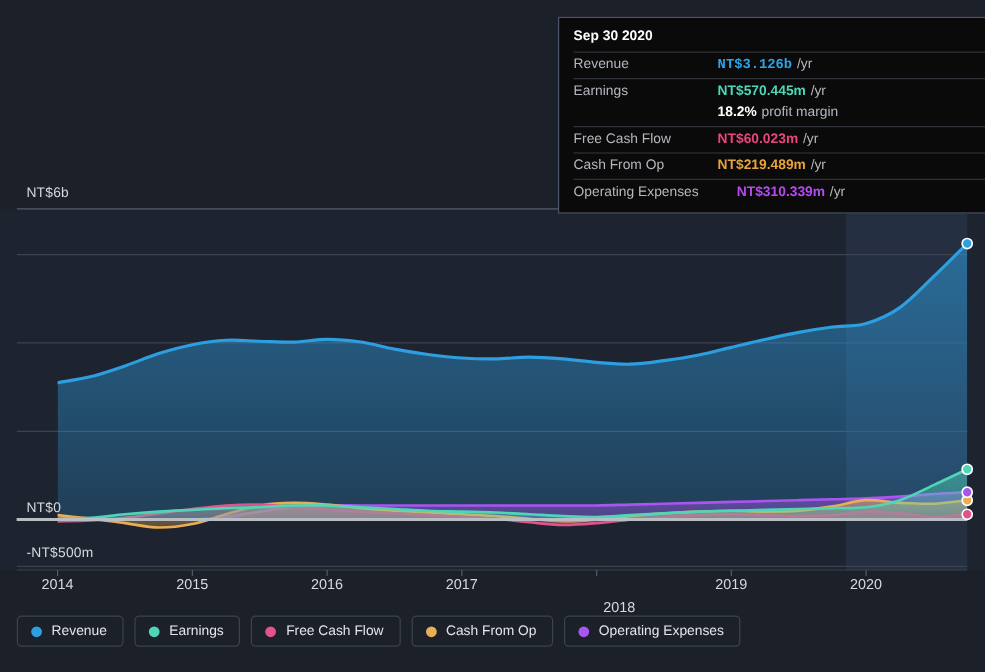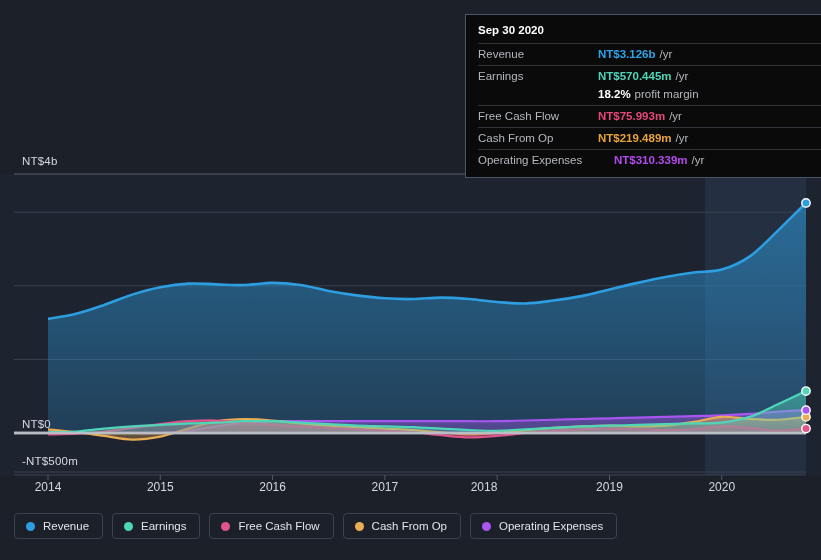--- a/index.html
+++ b/index.html
@@ -149,55 +149,55 @@
         </g>
         <line x1="14" y1="433" x2="806" y2="433" stroke="#b9bdc4" stroke-width="2.5"></line>
         <circle cx="806" cy="202.92640000000003" r="4.2" fill="#2d9ee0" stroke="#ffffff" stroke-width="1.4"></circle>
         <circle cx="806" cy="391.048" r="4.2" fill="#4fd6b8" stroke="#ffffff" stroke-width="1.4"></circle>
         <circle cx="806" cy="428.584" r="4.2" fill="#e0548a" stroke="#ffffff" stroke-width="1.4"></circle>
         <circle cx="806" cy="416.8816" r="4.2" fill="#e9ad54" stroke="#ffffff" stroke-width="1.4"></circle>
         <circle cx="806" cy="410.184" r="4.2" fill="#a955ef" stroke="#ffffff" stroke-width="1.4"></circle>
       </svg>
   </div>
 
-  <div class="axis-label y-top">NT$4b</div>
+  <div class="axis-label y-top">NT$6b</div>
   <div class="axis-label y-zero">NT$0</div>
   <div class="axis-label y-neg">-NT$500m</div>
 
   <div id="x-labels">
       <div class="x-label" style="left: 48px;">2014</div>
       <div class="x-label" style="left: 160.296px; text-align: right;">2015</div>
       <div class="x-label" style="left: 272.593px;">2016</div>
       <div class="x-label" style="left: 384.889px;">2017</div>
-      <div class="x-label" style="left: 484px;">2018</div>
+      <div class="x-label" style="left: 516px; margin-top: 19px;">2018</div>
       <div class="x-label" style="left: 609.481px;">2019</div>
       <div class="x-label" style="left: 721.778px;">2020</div>
     </div>
 
   <div class="tooltip">
     <div class="tt-title">Sep 30 2020</div>
     <div id="tt-rows">
         <div class="tt-row">
           <div class="tt-key">Revenue</div>
-          <div class="tt-val" style="color: rgb(47, 163, 232);">NT$3.126b</div>
+          <div class="tt-val" style="color: rgb(47, 163, 232); font-family: Liberation Mono, monospace;">NT$3.126b</div>
           <div class="tt-unit">/yr</div>
         </div>
         <div class="tt-row">
           <div class="tt-key">Earnings</div>
           <div class="tt-val" style="color: rgb(79, 214, 184);">NT$570.445m</div>
           <div class="tt-unit">/yr</div>
         </div>
         <div class="tt-row sub">
           <div class="tt-key"></div>
           <div class="tt-val" style="color: rgb(255, 255, 255); text-align: right;">18.2%</div>
           <div class="tt-unit">profit margin</div>
         </div>
         <div class="tt-row">
           <div class="tt-key">Free Cash Flow</div>
-          <div class="tt-val" style="color: rgb(232, 70, 124);">NT$75.993m</div>
+          <div class="tt-val" style="color: rgb(232, 70, 124);">NT$60.023m</div>
           <div class="tt-unit">/yr</div>
         </div>
         <div class="tt-row">
           <div class="tt-key">Cash From Op</div>
           <div class="tt-val" style="color: rgb(232, 163, 61);">NT$219.489m</div>
           <div class="tt-unit">/yr</div>
         </div>
         <div class="tt-row">
           <div class="tt-key">Operating Expenses</div>
           <div class="tt-val" style="color: rgb(180, 75, 240); padding-left: 16px;">NT$310.339m</div>

